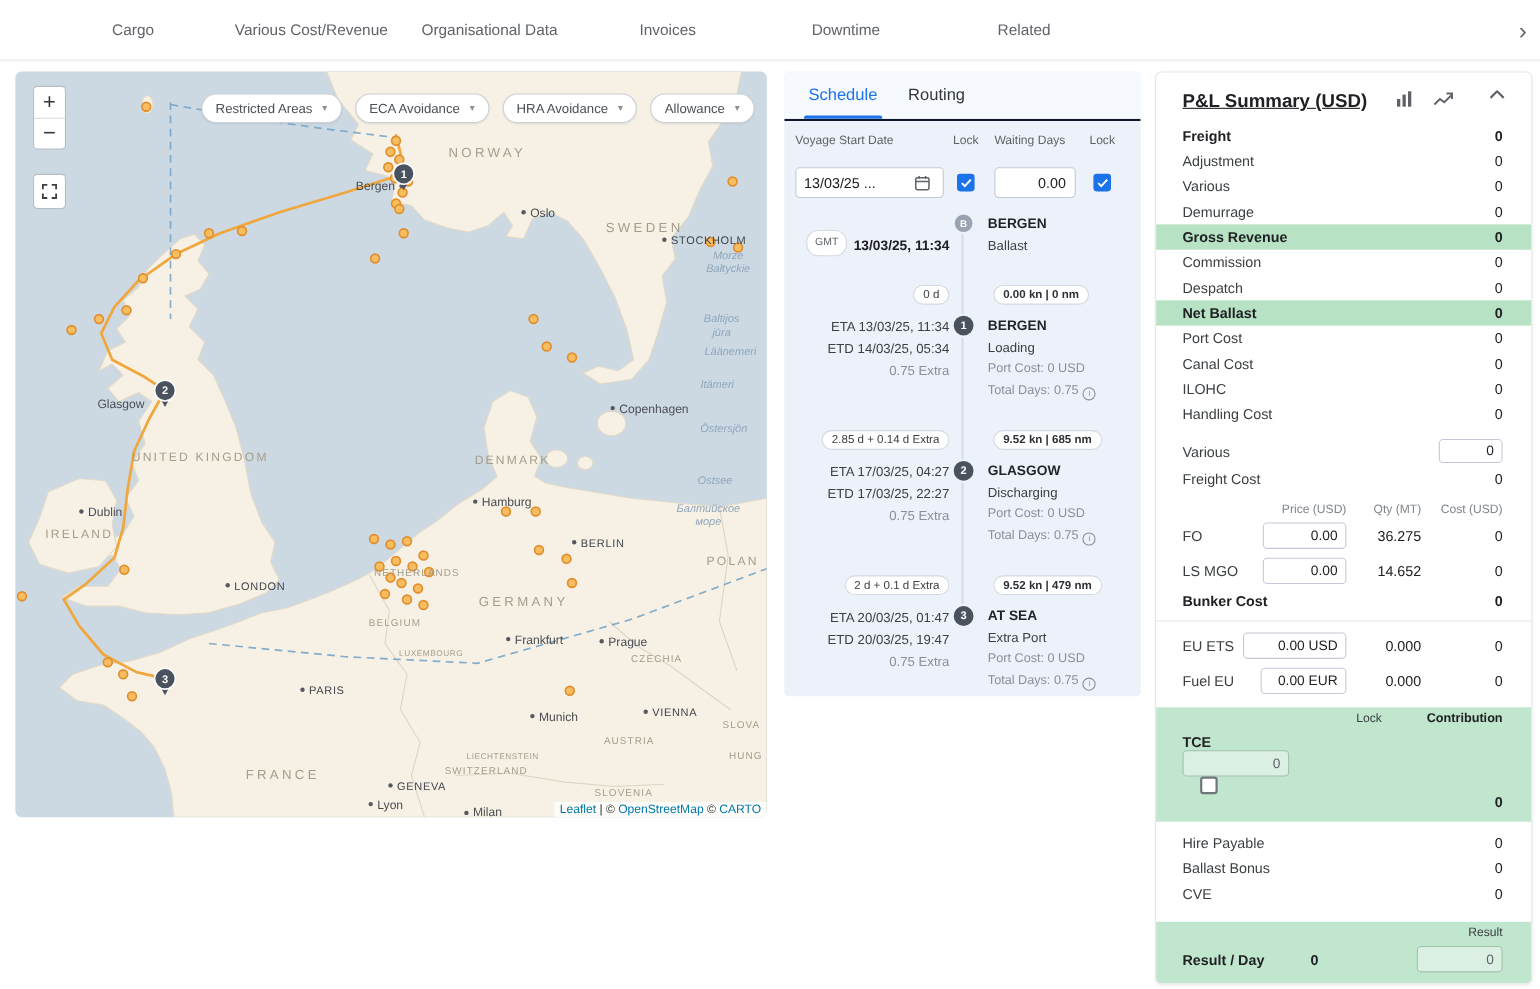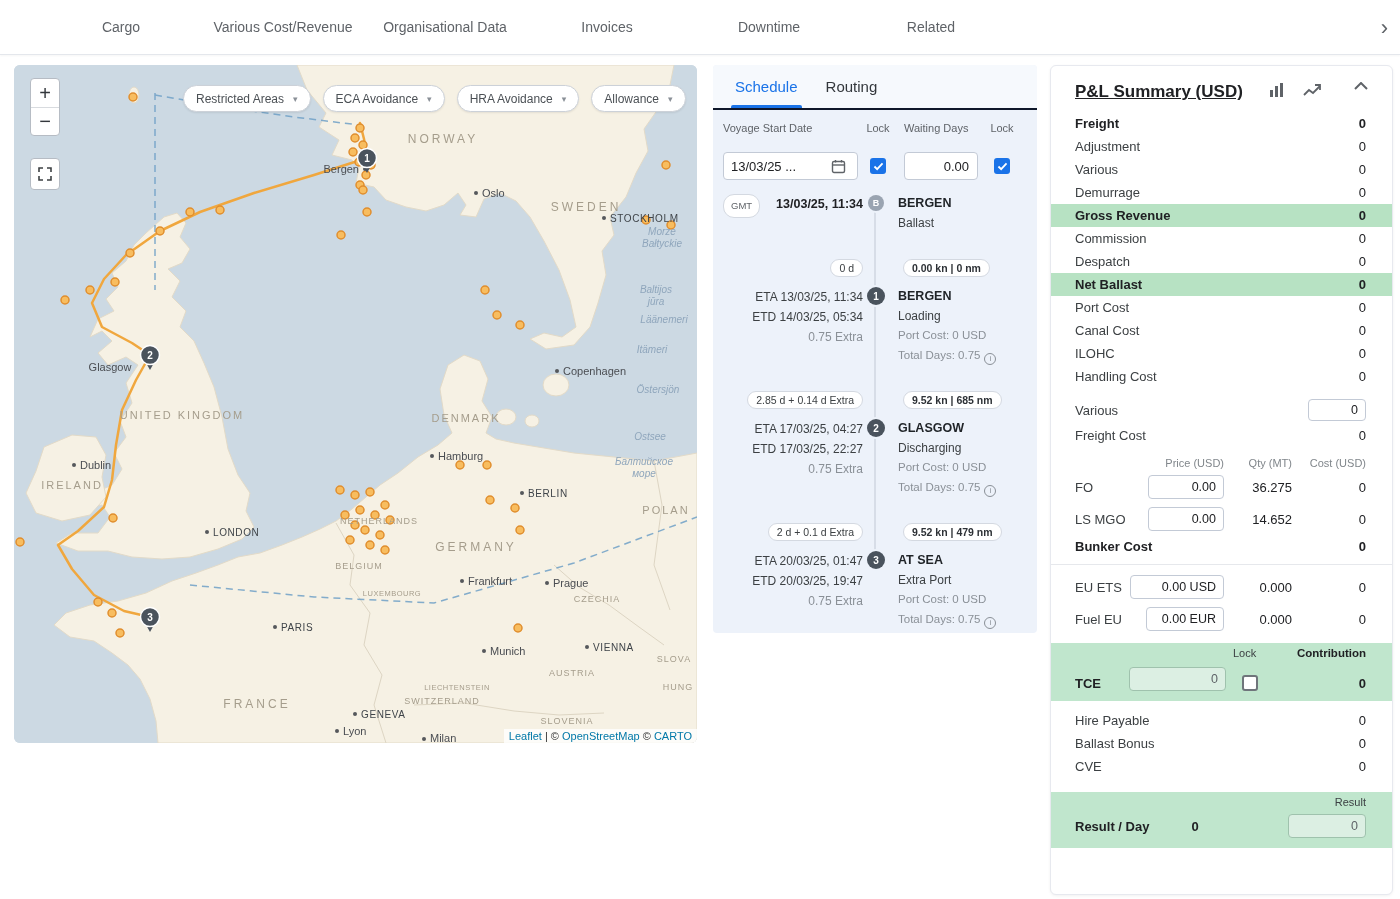--- a/index.html
+++ b/index.html
@@ -76,21 +76,21 @@
   
   .timeline { position:relative; padding:8px 8px 0 2px; }
   .timeline::before { content:""; position:absolute; left:161px; top:22px; bottom:64px; width:2px; background:#d7dde7; }
   .tl-row { display:grid; grid-template-columns:148px 26px 1fr; position:relative; }
   .tl-badges { margin-bottom:10px; }
   .pill { background:#fff; border:1px solid #d4d9e1; border-radius:11px; padding:2px 8px; font-size:10.5px;
           color:#3c4043; white-space:nowrap; display:inline-block; }
   .pill.transit { grid-column:1; justify-self:end; }
   .pill.speed { grid-column:3; justify-self:start; margin-left:14px; font-weight:bold; color:#2d3136; }
   .tl-left { grid-column:1; text-align:right; font-size:12px; color:#3c4043; line-height:20px; }
-  .origin-left { display:flex; justify-content:flex-end; align-items:flex-start; gap:16px; }
+  .origin-left { display:flex; justify-content:flex-end; align-items:flex-end; gap:6px; }
   .origin-dt { font-weight:bold; font-size:12.5px; color:#202124; }
   .gmt-pill { font-size:9.5px; color:#5f6368; padding:1px 7px; }
   .tl-marker-cell { grid-column:2; display:flex; justify-content:center; align-items:flex-start; }
   .tl-marker { width:18px; height:18px; border-radius:50%; background:#4a535d; color:#fff; font-size:10px;
                font-weight:bold; display:flex; align-items:center; justify-content:center; z-index:1;
                box-shadow:0 0 0 2px #edf2fa; cursor:pointer; }
   .tl-marker.ballast { width:16px; height:16px; background:#9aa4b1; font-size:9px; margin-top:1px; }
   .tl-right { grid-column:3; padding-left:9px; font-size:12px; line-height:19.5px; color:#3c4043; }
   .tl-right .port { font-weight:bold; font-size:12.5px; color:#1f2327; }
   .muted { color:#8a9097; }
@@ -124,21 +124,21 @@
   .fgrid .cr { text-align:right; color:#202124; }
   .fgrid .flbl { color:#3c4043; }
   .fgrid-head { padding:2px 26px 2px 24px; font-size:11px; color:#80868b; }
   .fgrid-head span { text-align:right; }
   .fgrid .inp { justify-self:end; width:76px; }
   .divider { border-top:1px solid #e6e8ec; margin:6px 0; }
   .block-green { background:#c0e6cd; padding:4px 26px 10px 24px; }
   .tce-r1 { position:relative; height:17px; font-size:11px; }
   .tce-lock { position:absolute; left:158px; color:#3c4043; }
   .tce-contrib { position:absolute; right:0; font-weight:bold; color:#202124; font-size:11.5px; }
-  .tce-r2 { display:flex; align-items:flex-end; margin-top:3px; }
+  .tce-r2 { display:flex; align-items:flex-start; margin-top:3px;flex-direction:column; }
   .tce-lbl { font-weight:bold; width:54px; }
   .green-input { height:24px; background:#dcefe3; border:1px solid #9fc2ad; border-radius:4px;
                  text-align:right; padding:0 7px; font-size:12.5px; color:#5f6368; outline:0; font-family:inherit; }
   .tce-input { width:97px; }
   .tce-cb { margin-left:16px; margin-top:0; }
   .tce-val { margin-left:auto; font-weight:bold; }
   .res-r1 { text-align:right; font-size:11px; color:#3c4043; height:16px; }
   .res-r2 { display:flex; align-items:center; margin-top:2px; }
   .res-lbl { font-weight:bold; }
   .res-val { font-weight:bold; margin-left:42px; }

